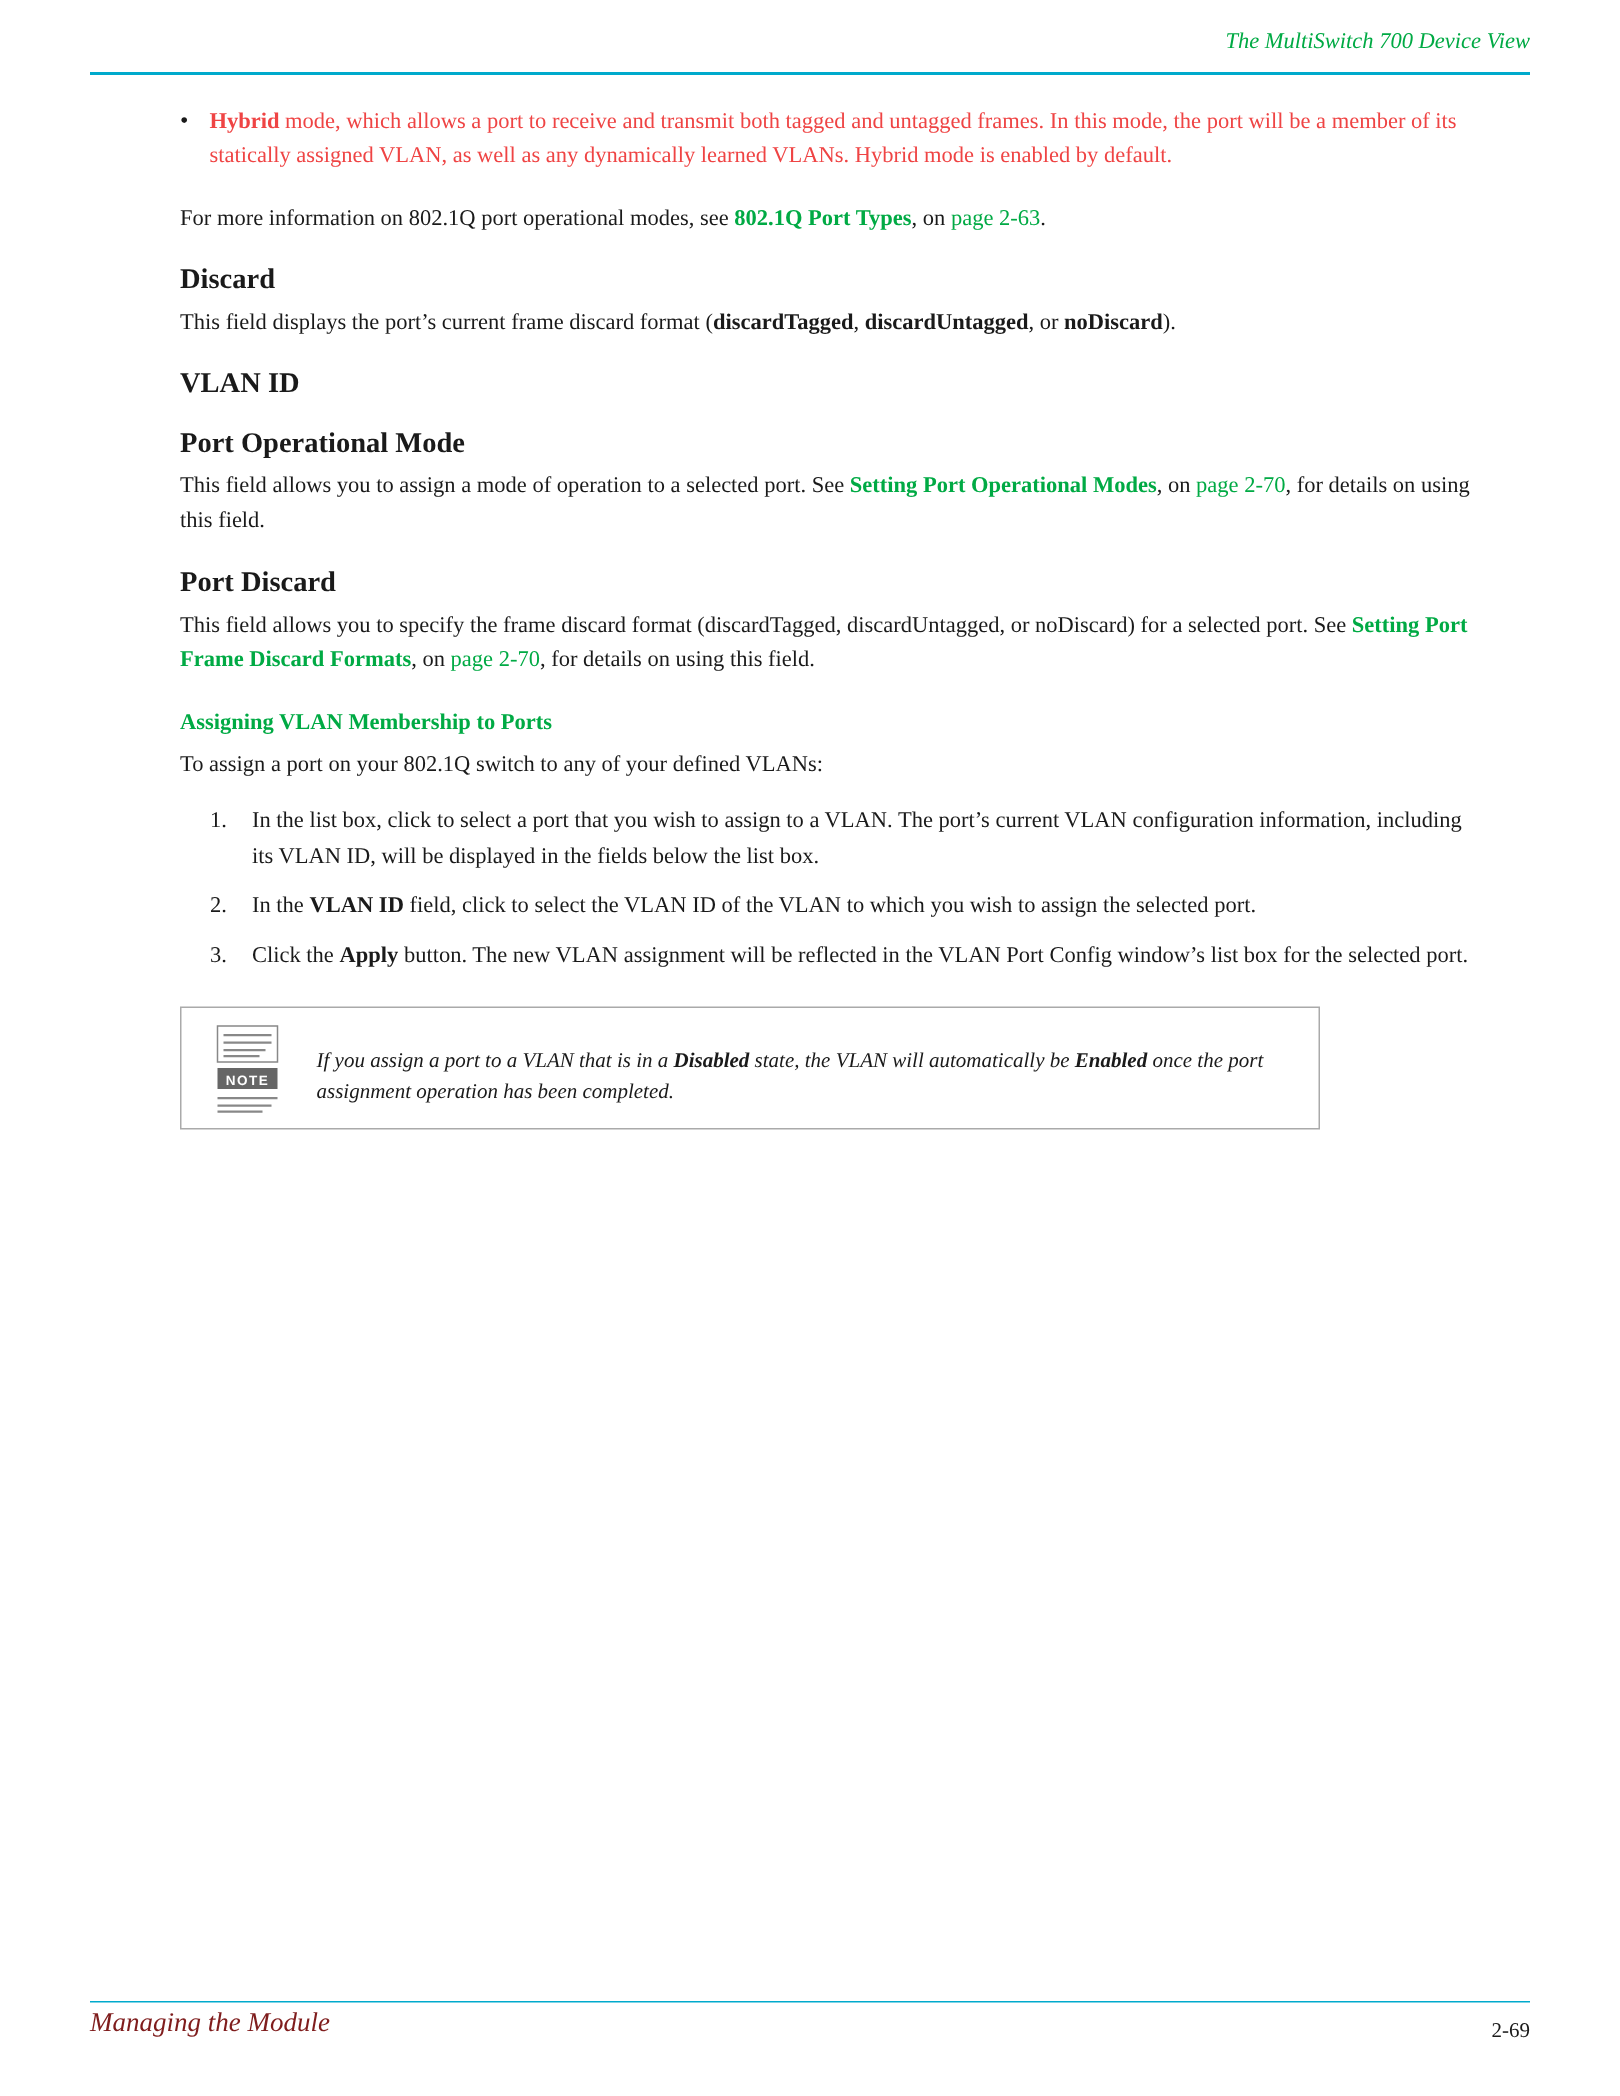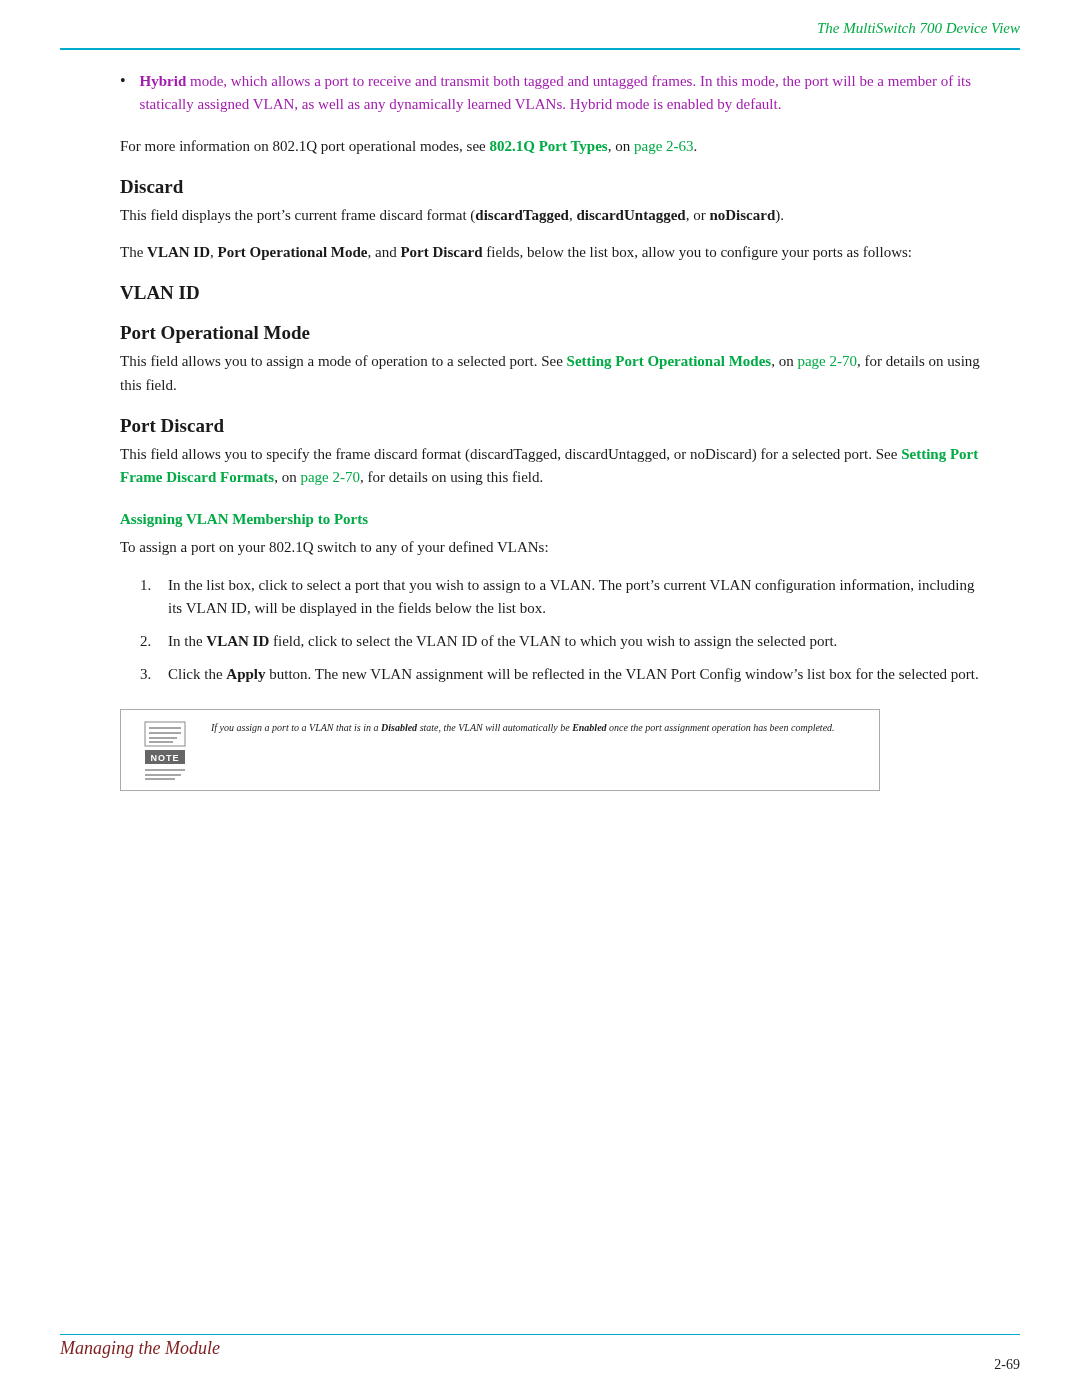--- a/index.html
+++ b/index.html
@@ -63,21 +63,21 @@
     .bullet-dot {
       margin-right: 14px;
       margin-top: 2px;
       font-size: 16px;
       flex-shrink: 0;
     }
 
     .bullet-text {
       font-size: 15px;
       line-height: 1.55;
-      color: #a21caf;
+      color: #ef4444;
     }
 
     .bold { font-weight: bold; }
     .italic { font-style: italic; }
 
     .link-green {
       color: #00aa44;
       font-weight: bold;
       text-decoration: none;
     }
@@ -149,25 +149,26 @@
     .note-icon {
       flex-shrink: 0;
       width: 60px;
       margin-right: 16px;
       display: flex;
       flex-direction: column;
       align-items: center;
     }
 
     .note-text {
-      font-size: 10px;
+      font-size: 14px;
       line-height: 1.5;
       color: #1a1a1a;
       font-family: Times New Roman, serif;
       flex: 1;
+      margin-top: 15px;
     }
 
     
     .footer-line {
       position: absolute;
       bottom: 62px;
       left: 60px;
       right: 60px;
       height: 1px;
       background: #00aacc;
@@ -178,21 +179,21 @@
       bottom: 38px;
       left: 60px;
       font-size: 18px;
       font-style: italic;
       color: #7f1d1d;
       font-family: Liberation Serif, serif;
     }
 
     .footer-right {
       position: absolute;
-      bottom: 24px;
+      bottom: 34px;
       right: 60px;
       font-size: 14px;
       color: #1a1a1a;
       font-family: Times New Roman, serif;
     }
   </style>
 </head>
 <body>
 
 <div class="page-container">
@@ -215,23 +216,20 @@
     <p class="para">
       <span>For more information on 802.1Q port operational modes, see </span><a class="link-green">802.1Q Port Types</a><span>, on </span><a class="link-green-plain">page 2-63</a><span>.</span>
     </p>
 
     <div class="section-heading">Discard</div>
 
     <p class="para">
       <span>This field displays the port’s current frame discard format (</span><span class="bold">discardTagged</span><span>, </span><span class="bold">discardUntagged</span><span>, or </span><span class="bold">noDiscard</span><span>).</span>
     </p>
 
-    <p class="para">
-      <span>The </span><span class="bold">VLAN ID</span><span>, </span><span class="bold">Port Operational Mode</span><span>, and </span><span class="bold">Port Discard</span><span> fields, below the list box, allow you to configure your ports as follows:</span>
-    </p>
 
     <div class="section-heading">VLAN ID</div>
 
 
     <div class="section-heading">Port Operational Mode</div>
 
     <p class="para">
       <span>This field allows you to assign a mode of operation to a selected port. See </span><a class="link-green">Setting</a> <a class="link-green">Port Operational Modes</a><span>, on </span><a class="link-green-plain">page 2-70</a><span>, for details on using this field.</span>
     </p>
 

